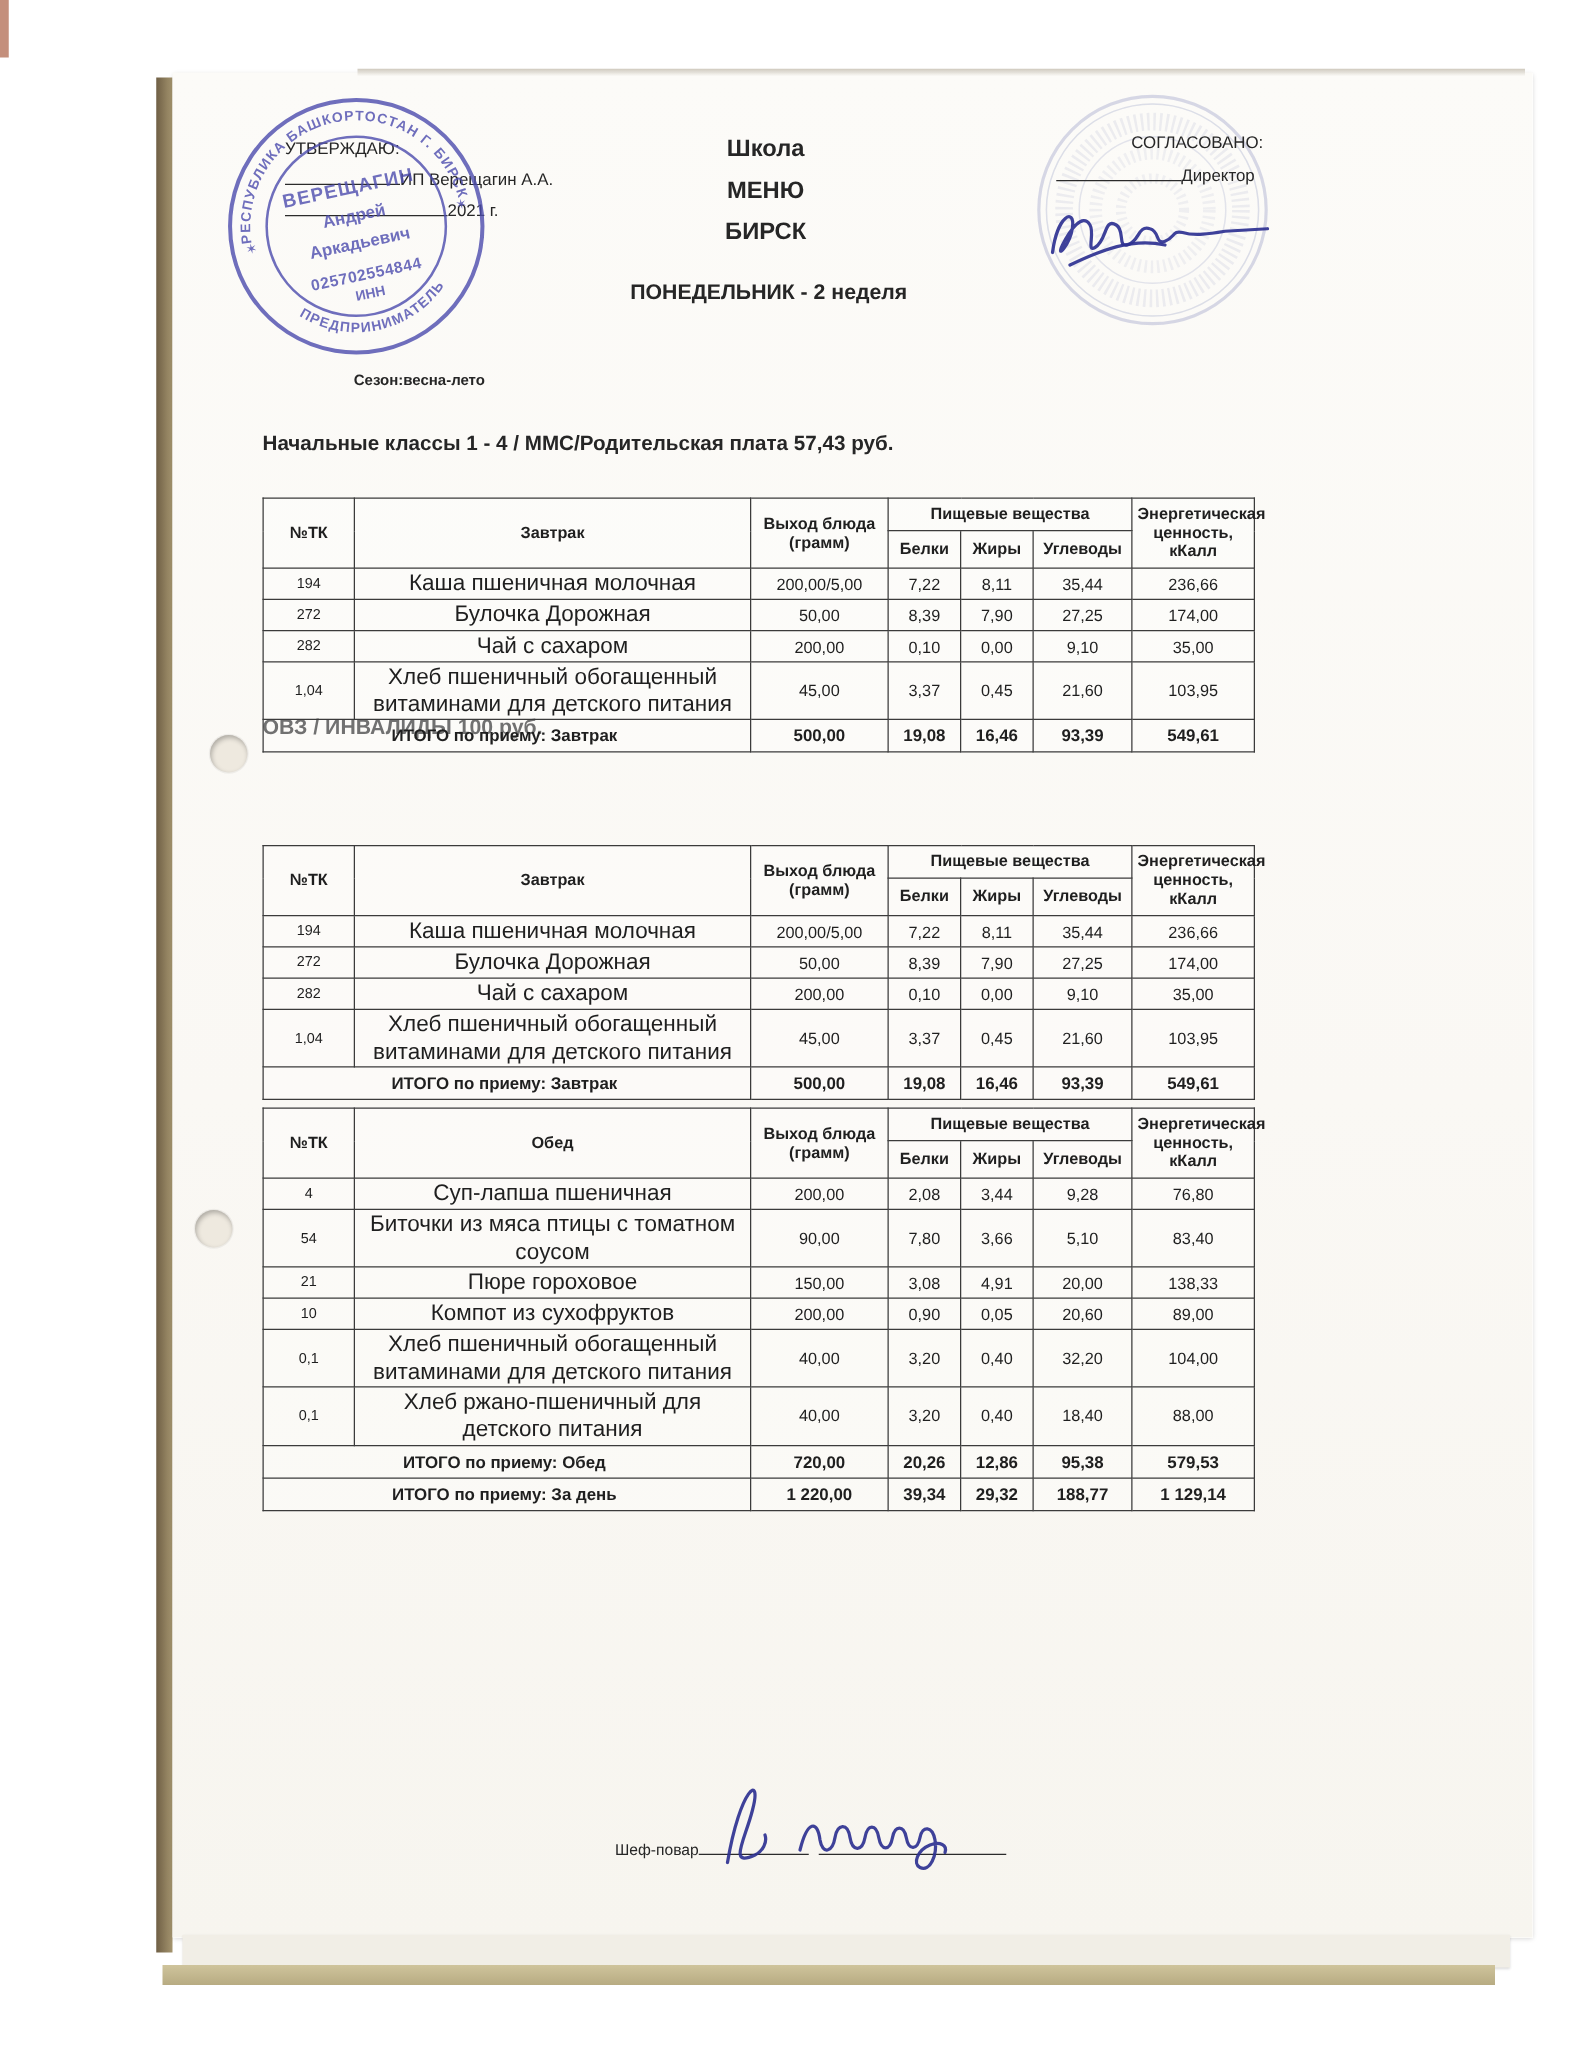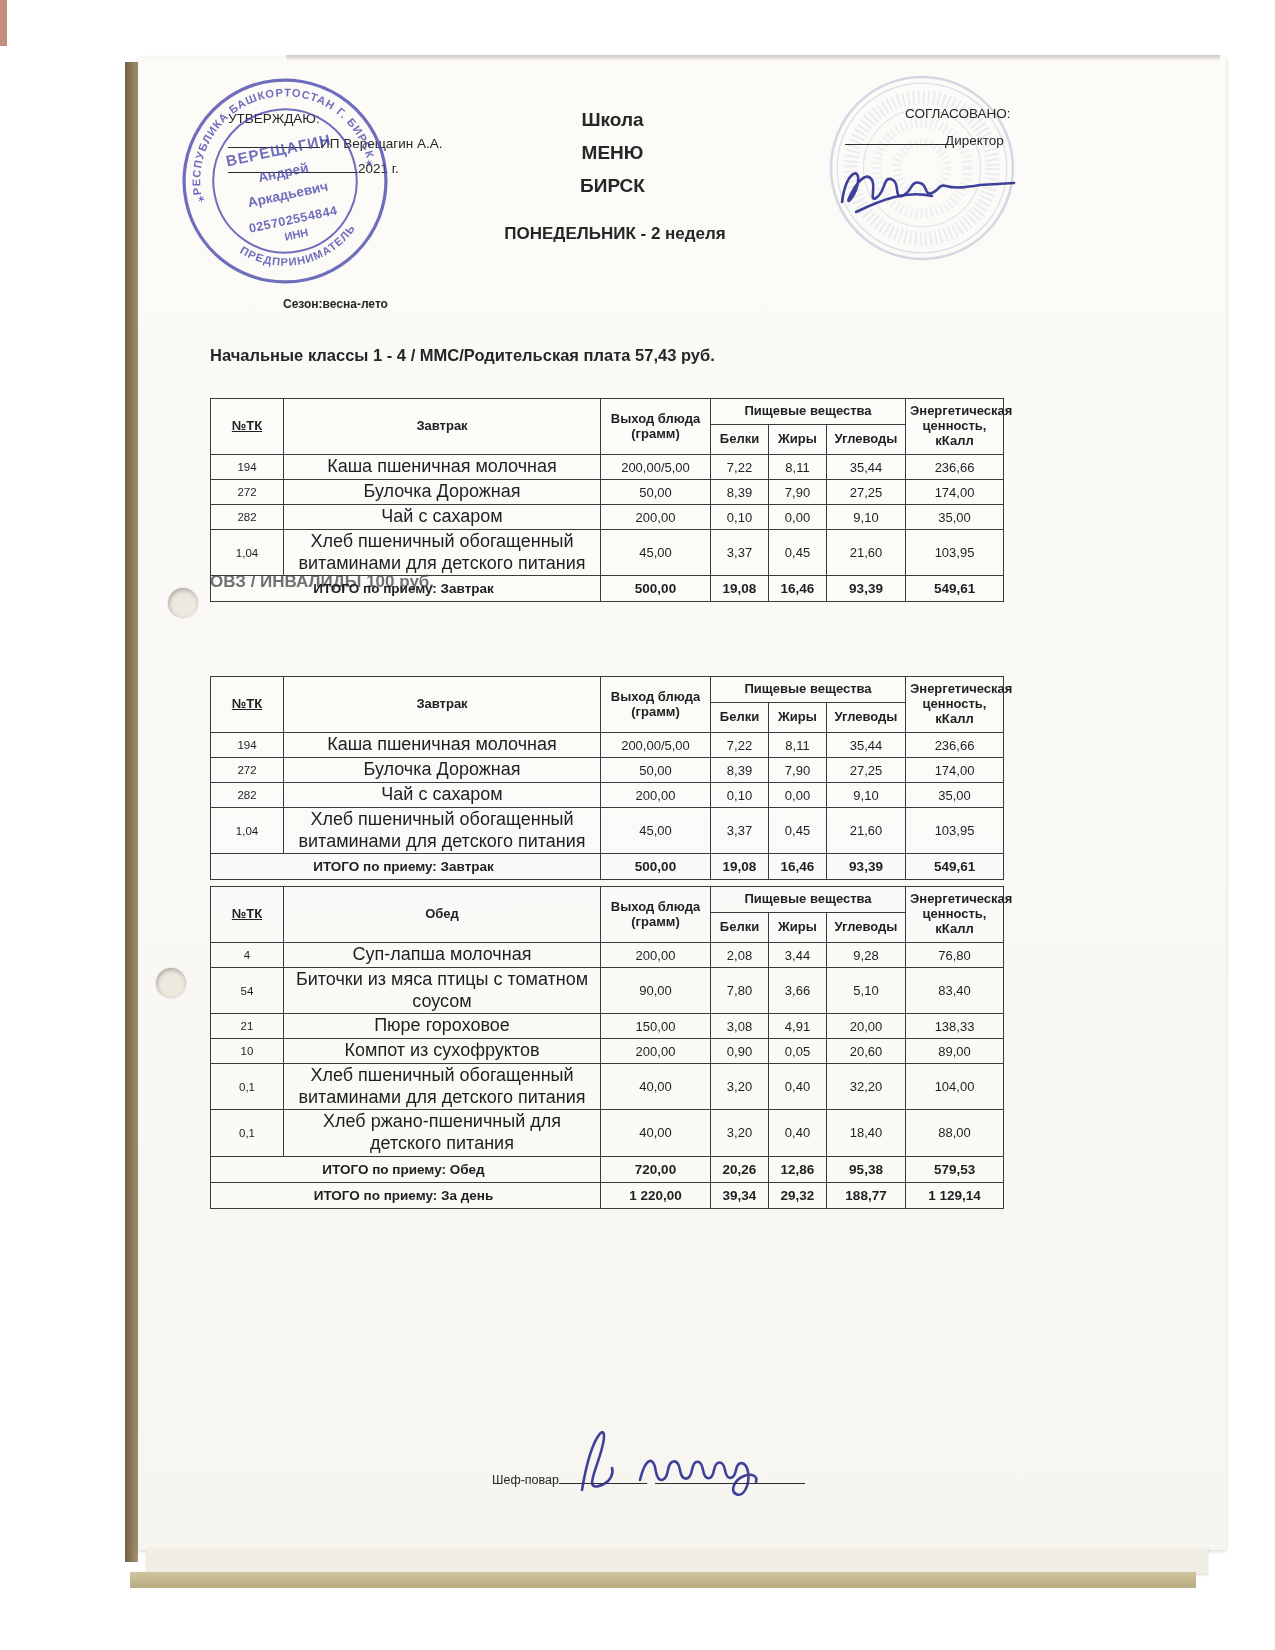--- a/index.html
+++ b/index.html
@@ -42,21 +42,21 @@
   
   .tbl-wrap{position:absolute;left:210px;z-index:3;}
   #t0{top:398px;} #t1{top:676px;} #t2{top:886px;}
   table.menu{border-collapse:collapse;table-layout:fixed;width:793px;background:rgba(255,255,255,.35);}
   col.c1{width:73px;}col.c2{width:317px;}col.c3{width:110px;}
   col.c4{width:58px;}col.c5{width:58px;}col.c6{width:79px;}col.c7{width:98px;}
   .menu th,.menu td{border:1.4px solid #3b3b3b;vertical-align:middle;padding:1px 4px;color:#1f1f1f;}
   .menu thead th{font-weight:700;text-align:center;font-size:13px;line-height:1.15;}
   .menu thead tr:first-child{height:26px;}
   .menu thead tr:last-child{height:30px;}
-  th.h-ntk{font-size:10.5px;text-decoration:underline;}
+  th.h-ntk{font-size:10.5px;}
   th.h-meal{font-size:15px;}
   th.h-energy{font-size:11px;}
   .menu tbody tr{height:25px;}
   .menu tbody tr.tall{height:37px;}
   .menu tbody tr.total{height:26px;}
   td.cell-ntk{text-align:center;font-size:11.5px;}
   td.cell-dish{text-align:center;font-size:18px;line-height:1.2;}
   td.cell-output,td.cell-protein,td.cell-fat,td.cell-carbs,td.cell-energy{text-align:center;font-size:13px;}
   tr.total td{font-weight:700;font-size:13.5px;}
   td.cell-label{text-align:center;padding-left:0;}
@@ -316,21 +316,21 @@
         </tr>
         <tr>
           <th>Белки</th>
           <th>Жиры</th>
           <th>Углеводы</th>
         </tr>
       </thead>
       <tbody>
         <tr>
           <td class="cell-ntk">4</td>
-          <td class="cell-dish">Суп-лапша молочная</td>
+          <td class="cell-dish">Суп-лапша пшеничная</td>
           <td class="cell-output">200,00</td>
           <td class="cell-protein">2,08</td>
           <td class="cell-fat">3,44</td>
           <td class="cell-carbs">9,28</td>
           <td class="cell-energy">76,80</td>
         </tr>
         <tr>
           <td class="cell-ntk">54</td>
           <td class="cell-dish">Биточки из мяса птицы с томатном соусом</td>
           <td class="cell-output">90,00</td>

